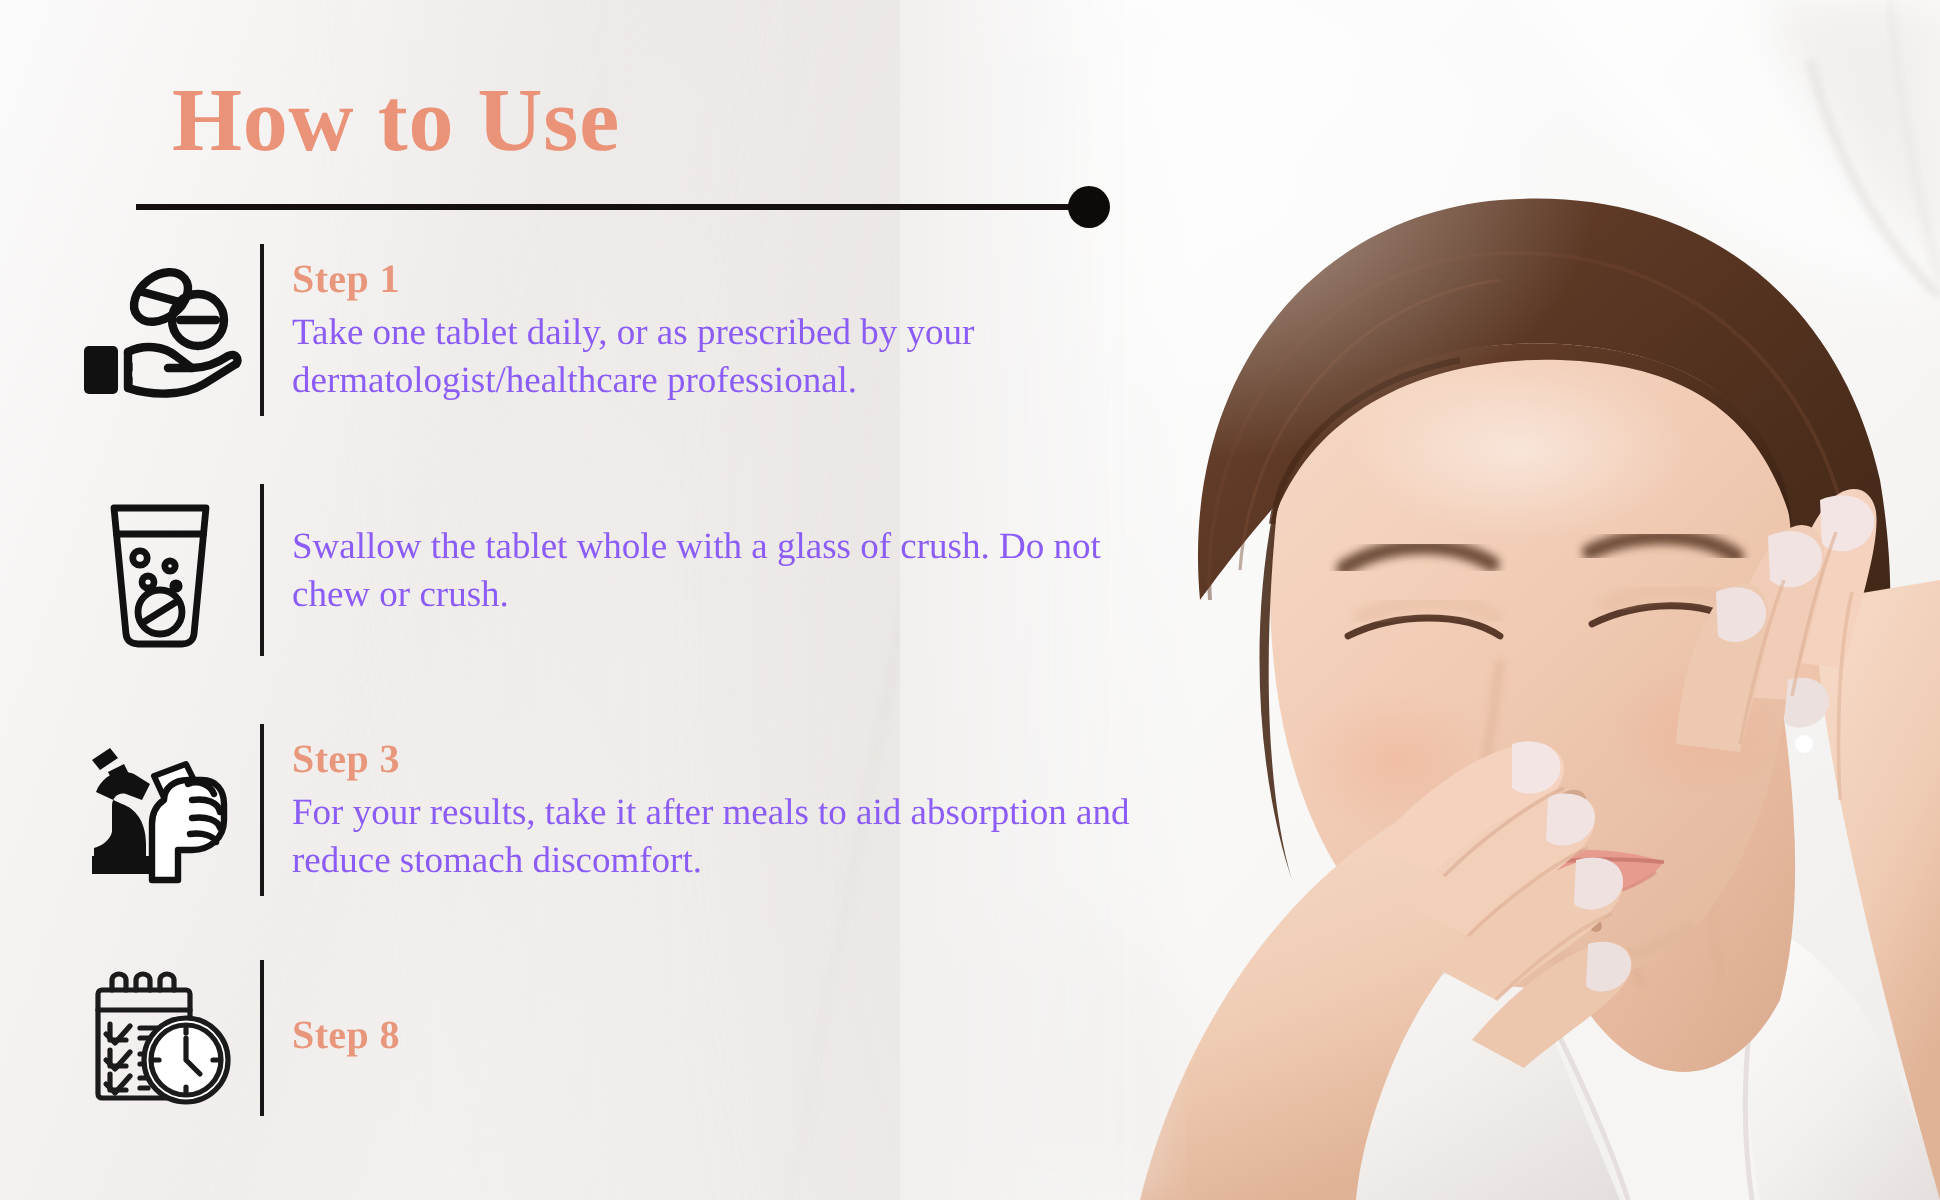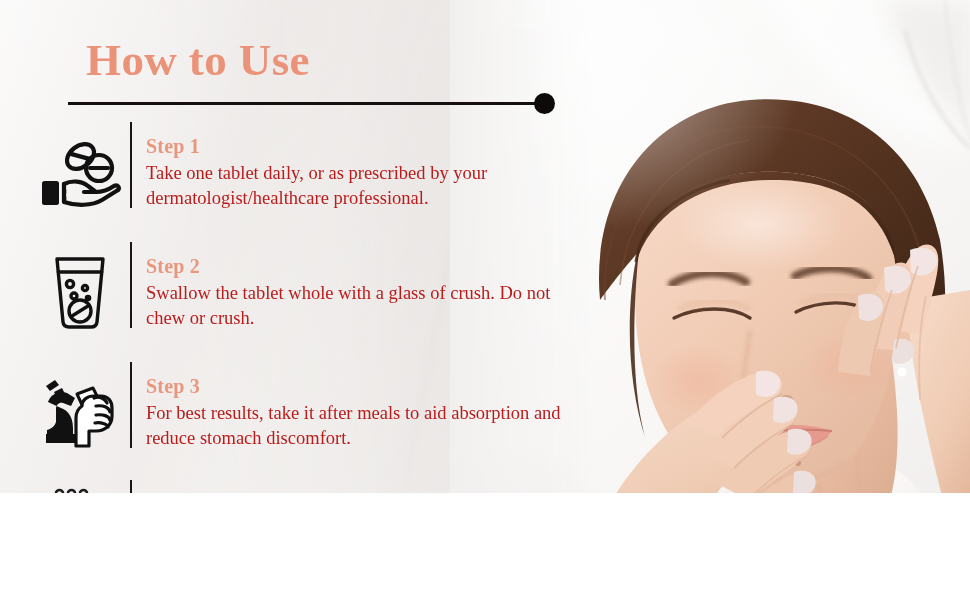--- a/index.html
+++ b/index.html
@@ -10,21 +10,21 @@
     width: 970px;
     height: 600px;
     overflow: hidden;
     font-family: "Liberation Serif", serif;
     background: #ffffff;
   }
 
   #slide {
     position: relative;
     width: 970px;
-    height: 493px;
+    height: 600px;
     background: #fdfcfb;
     overflow: hidden;
   }
 
   
   .bg-base {
     position: absolute;
     inset: 0;
     background:
       linear-gradient(115deg, #ffffff 0%, #fbfaf9 38%, #f6f4f3 62%, #fcfbfa 100%);
@@ -129,21 +129,21 @@
     height: 21px;
     border-radius: 50%;
     background: #0d0a09;
   }
 
   
   .step {
     position: absolute;
     left: 30px;
     display: flex;
-    align-items: flex-end;
+    align-items: center;
     width: 560px;
   }
   .step-icon {
     width: 100px;
     flex: 0 0 100px;
     display: flex;
     align-items: center;
     justify-content: center;
     padding-top: 2px;
   }
@@ -165,21 +165,21 @@
     font-weight: bold;
     font-size: 20px;
     color: #e8977d;
     margin: 0 0 4px 0;
     line-height: 1.1;
     letter-spacing: 0.2px;
   }
   .step-text {
     font-family: "Liberation Serif", serif;
     font-size: 18.5px;
-    color: #b91c1c;
+    color: #8b5cf6;
     line-height: 1.32;
     margin: 0;
     max-width: 430px;
   }
 
   #step-1 { top: 122px; height: 88px; }
   #step-2 { top: 242px; height: 88px; }
   #step-3 { top: 362px; height: 88px; }
   #step-4 { top: 480px; height: 80px; }
 
@@ -397,21 +397,20 @@
           <line x1="24" y1="62" x2="40" y2="52"></line>
           <circle cx="22" cy="30" r="3.6"></circle>
           <circle cx="37" cy="34" r="2.6"></circle>
           <circle cx="26" cy="42" r="3"></circle>
           <circle cx="40" cy="44" r="1.6"></circle>
         </g>
       </svg>
     </div>
     <div class="step-divider"></div>
     <div class="step-body">
-      <p class="step-label">Step 2</p>
       <p class="step-text">Swallow the tablet whole with a glass of crush. Do not chew or crush.</p>
     </div>
   </div>
 
   <div class="step" id="step-3">
     <div class="step-icon">
       <svg width="78" height="74" viewBox="0 0 78 74" xmlns="http://www.w3.org/2000/svg">
         <g fill="#111111">
           <path d="M5 10 L14 4 L18 9 L9 15 Z"></path>
           <path d="M13 16 L21 12 L24 18 L16 22 Z"></path>
@@ -427,21 +426,21 @@
           <path d="M53 22 C 58 20, 64 22, 66 27"></path>
           <path d="M55 30 C 62 29, 68 31, 69 36"></path>
           <path d="M55 39 C 62 38, 68 40, 69 44"></path>
           <path d="M54 47 C 60 46, 66 48, 67 51"></path>
         </g>
       </svg>
     </div>
     <div class="step-divider"></div>
     <div class="step-body">
       <p class="step-label">Step 3</p>
-      <p class="step-text">For best results, take it after meals to aid absorption and reduce stomach discomfort.</p>
+      <p class="step-text">For your results, take it after meals to aid absorption and reduce stomach discomfort.</p>
     </div>
   </div>
 
   <div class="step" id="step-4">
     <div class="step-icon">
       <svg width="74" height="72" viewBox="0 0 74 72" xmlns="http://www.w3.org/2000/svg">
         <g fill="none" stroke="#1b1b1b" stroke-width="2.6" stroke-linejoin="round" stroke-linecap="round">
           <rect x="6" y="10" width="46" height="54" rx="2"></rect>
           <line x1="6" y1="20" x2="52" y2="20"></line>
           <path d="M13 10 L13 5 C 13 3, 15 2, 16.5 2 C 18 2, 20 3, 20 5 L20 10"></path>

